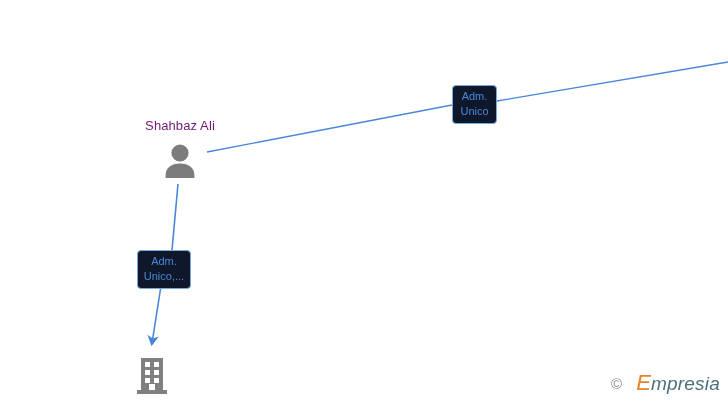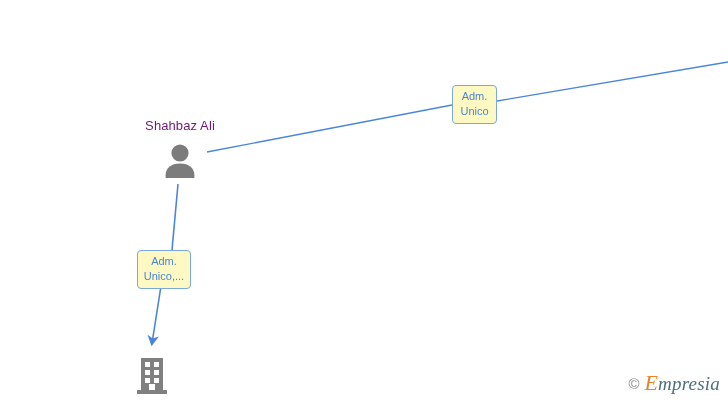--- a/index.html
+++ b/index.html
@@ -54,21 +54,21 @@
     width: 60px;
     text-align: center;
   }
 
   
   .rel-box {
     position: absolute;
     box-sizing: border-box;
     border: 1px solid #7aa9e0;
     border-radius: 4px;
-    background: #fef9c3;
+    background: #0f172a;
     color: #4a86d8;
     font-size: 11px;
     line-height: 15px;
     text-align: center;
     padding: 3px 5px 4px 5px;
     white-space: nowrap;
   }
   .rel-box .ln {
     display: block;
   }
@@ -92,26 +92,27 @@
     align-items: center;
     gap: 5px;
     user-select: none;
   }
   .wm-c {
     font-size: 15px;
     color: #8c8c8c;
     line-height: 1;
   }
   .wm-text {
-    font-family: Liberation Serif, serif;
+    font-family: Liberation Sans, sans-serif;
     font-style: italic;
     font-size: 19px;
     line-height: 1;
     color: #4c6f7c;
     letter-spacing: .2px;
+    margin-left: 9px;
   }
   .wm-text .wm-cap {
     color: #e8832a;
     font-size: 22px;
   }
 </style>
 </head>
 <body>
 
 <div id="canvas">

